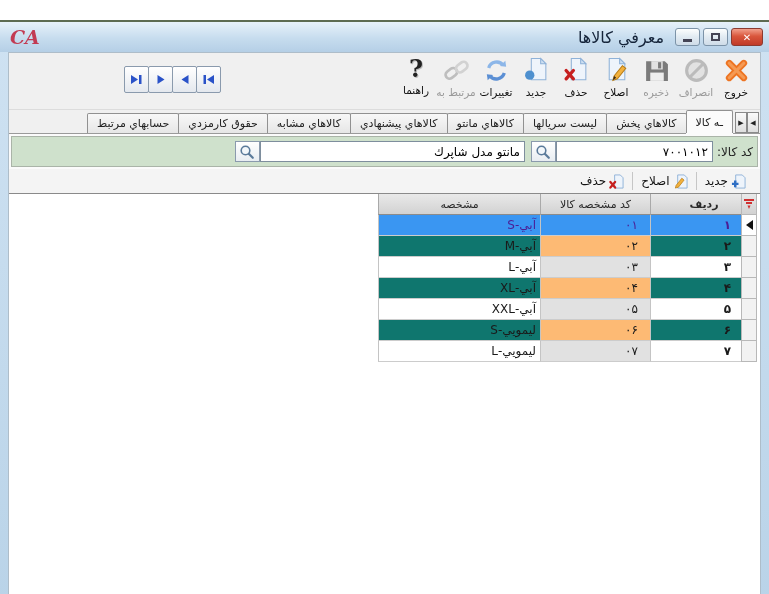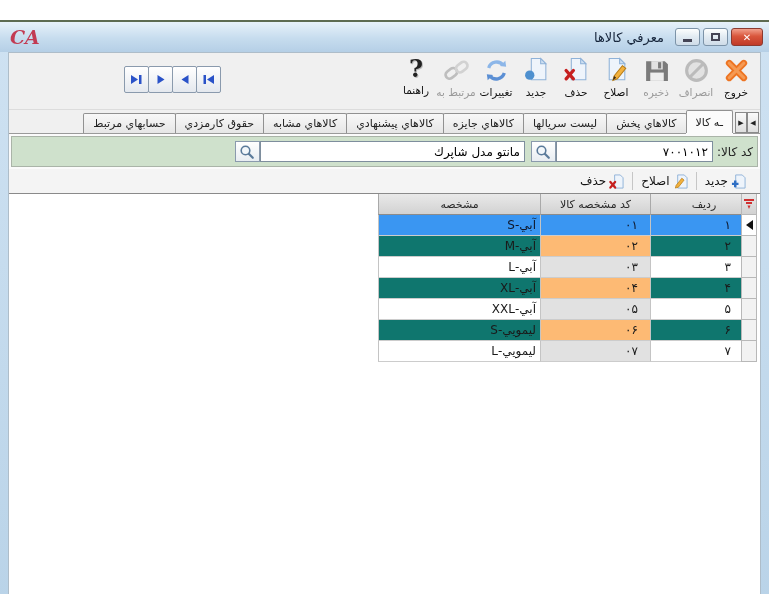--- a/index.html
+++ b/index.html
@@ -8,21 +8,21 @@
 
   .window { position:relative; width:769px; height:594px;
     background:linear-gradient(#cfe2f2,#b9d3e8); border-top:2px solid #5d6b52;margin-top:20px; }
 
   
   .titlebar { position:absolute; left:0; right:0; top:0; height:30px; direction:ltr;
     display:flex; align-items:center;
     background:linear-gradient(#e7f1fa,#c6dcee 55%,#b5cfe6); }
   .logo { font-family:"DejaVu Serif","Liberation Serif",serif; font-style:italic; font-weight:bold;
     color:#c23a52; font-size:19px; margin-left:10px; line-height:1; }
-  .titletext { margin-left:auto; margin-right:8px; color:#15243a; font-size:13px; }
+  .titletext { margin-left:auto; margin-right:8px; color:#15243a; font-size:16px; }
   .winbtn { width:25px; height:18px; margin-left:3px; border:1px solid #7c93a8; border-radius:3px;
     background:linear-gradient(#fdfefe,#e3ecf3 45%,#cfdce8); display:flex; align-items:center;
     justify-content:center; font-size:10px; color:#333; cursor:default; }
   .winbtn.close { width:32px; margin-right:6px; border-color:#8c3a30;
     background:linear-gradient(#f2a08c,#d9563c 45%,#c03a28); color:#fff; font-weight:bold; }
   .minglyph { width:9px; height:3px; background:#445; margin-top:6px; }
   .maxglyph { width:9px; height:8px; border:2px solid #445; }
 
   
   .client { position:absolute; left:8px; right:8px; top:30px; bottom:19px;
@@ -75,39 +75,39 @@
   .actbtn { display:flex; align-items:center; gap:3px; padding:0 8px; height:22px; font-size:12px; color:#111; }
   .actsep { width:1px; height:18px; background:#c6c6c6; }
 
   
   .gridarea { position:absolute; left:0; right:0; top:141px; bottom:0; background:#fff; }
   .grid { position:absolute; top:0; right:3px; width:379px; direction:rtl; }
   .grow { display:flex; height:21px; }
   .gcell { border-left:1px solid #c4c4c4; border-bottom:1px solid #cccccc; overflow:hidden;
     display:flex; align-items:center; white-space:nowrap; font-size:12px; color:#1a1a1a; }
   .c-ind { width:16px; justify-content:center; }
-  .c-row { width:91px; justify-content:flex-end; padding-left:16px; padding-right:0; }
+  .c-row { width:91px; justify-content:flex-end; padding-left:16px; padding-right:0;font-weight:bold; }
   .c-row .v { margin-left:10px; margin-right:auto; direction:ltr; }
   .c-row { justify-content:flex-start; } 
   .c-row, .c-code { padding-right:0; }
   .c-code { width:110px; }
   .c-attr { width:162px; }
   .c-row .v, .c-code .v, .c-attr .v { margin-right:auto; } 
   
   .c-row .v { margin:0 10px 0 auto; }
   .c-code .v { margin:0 12px 0 auto; }
   .c-attr .v { margin:0 4px 0 auto; }
   .ghead .gcell { background:linear-gradient(#e9e9e9,#d2d2d2); border-bottom:1px solid #8b8b8b;
     border-left:1px solid #a9a9a9; font-size:11px; color:#2a2a2a; justify-content:center; }
   .ghead .gcell .v { margin:0;text-align:center; }
   .grow.odd  .c-row, .grow.odd  .c-attr { background:#ffffff; }
   .grow.even .c-row, .grow.even .c-attr { background:#0f766e; }
   .grow.odd  .c-code { background:#e1e1e1; }
   .grow.even .c-code { background:#fdba74; }
-  .grow.sel .c-row, .grow.sel .c-code, .grow.sel .c-attr { background:#3a96f2; color:#0f172a; }
+  .grow.sel .c-row, .grow.sel .c-code, .grow.sel .c-attr { background:#3a96f2; color:#4c1d95; }
   .grow .c-ind { background:#f2f2f2; border:1px solid #b8b8b8; border-top:none; }
   .ghead .c-ind { background:linear-gradient(#e9e9e9,#d2d2d2); }
   .tri-left { width:0; height:0; border-top:5px solid transparent; border-bottom:5px solid transparent;
     border-right:7px solid #111; }
   .grow.sel .c-ind { background:#fff; }
 
   
   .statusbar { position:absolute; left:8px; right:8px; bottom:8px; height:11px;
     background:#dad7d1; border-top:1px solid #94948e; box-shadow:inset 0 1px 0 #f4f2ee; }
 </style>
@@ -235,21 +235,21 @@
         <span class="tsbtn">
             <span>▶</span>
           </span>
         <span class="tsbtn">
             <span>◀</span>
           </span>
       </div>
       <span class="tab active">ـه كالا</span>
       <span class="tab">كالاهاي پخش</span>
       <span class="tab">ليست سريالها</span>
-      <span class="tab">كالاهاي جايزه</span>
+      <span class="tab">كالاهاي مانتو</span>
       <span class="tab">كالاهاي پيشنهادي</span>
       <span class="tab">كالاهاي مشابه</span>
       <span class="tab">حقوق كارمزدي</span>
       <span class="tab">حسابهاي مرتبط</span>
     </div>
 
     <div class="filterbar">
       <div class="filterinner">
         <span class="fieldlabel">كد كالا:</span>
         <input class="txt code" value="۷۰۰۱۰۱۲" style="">

